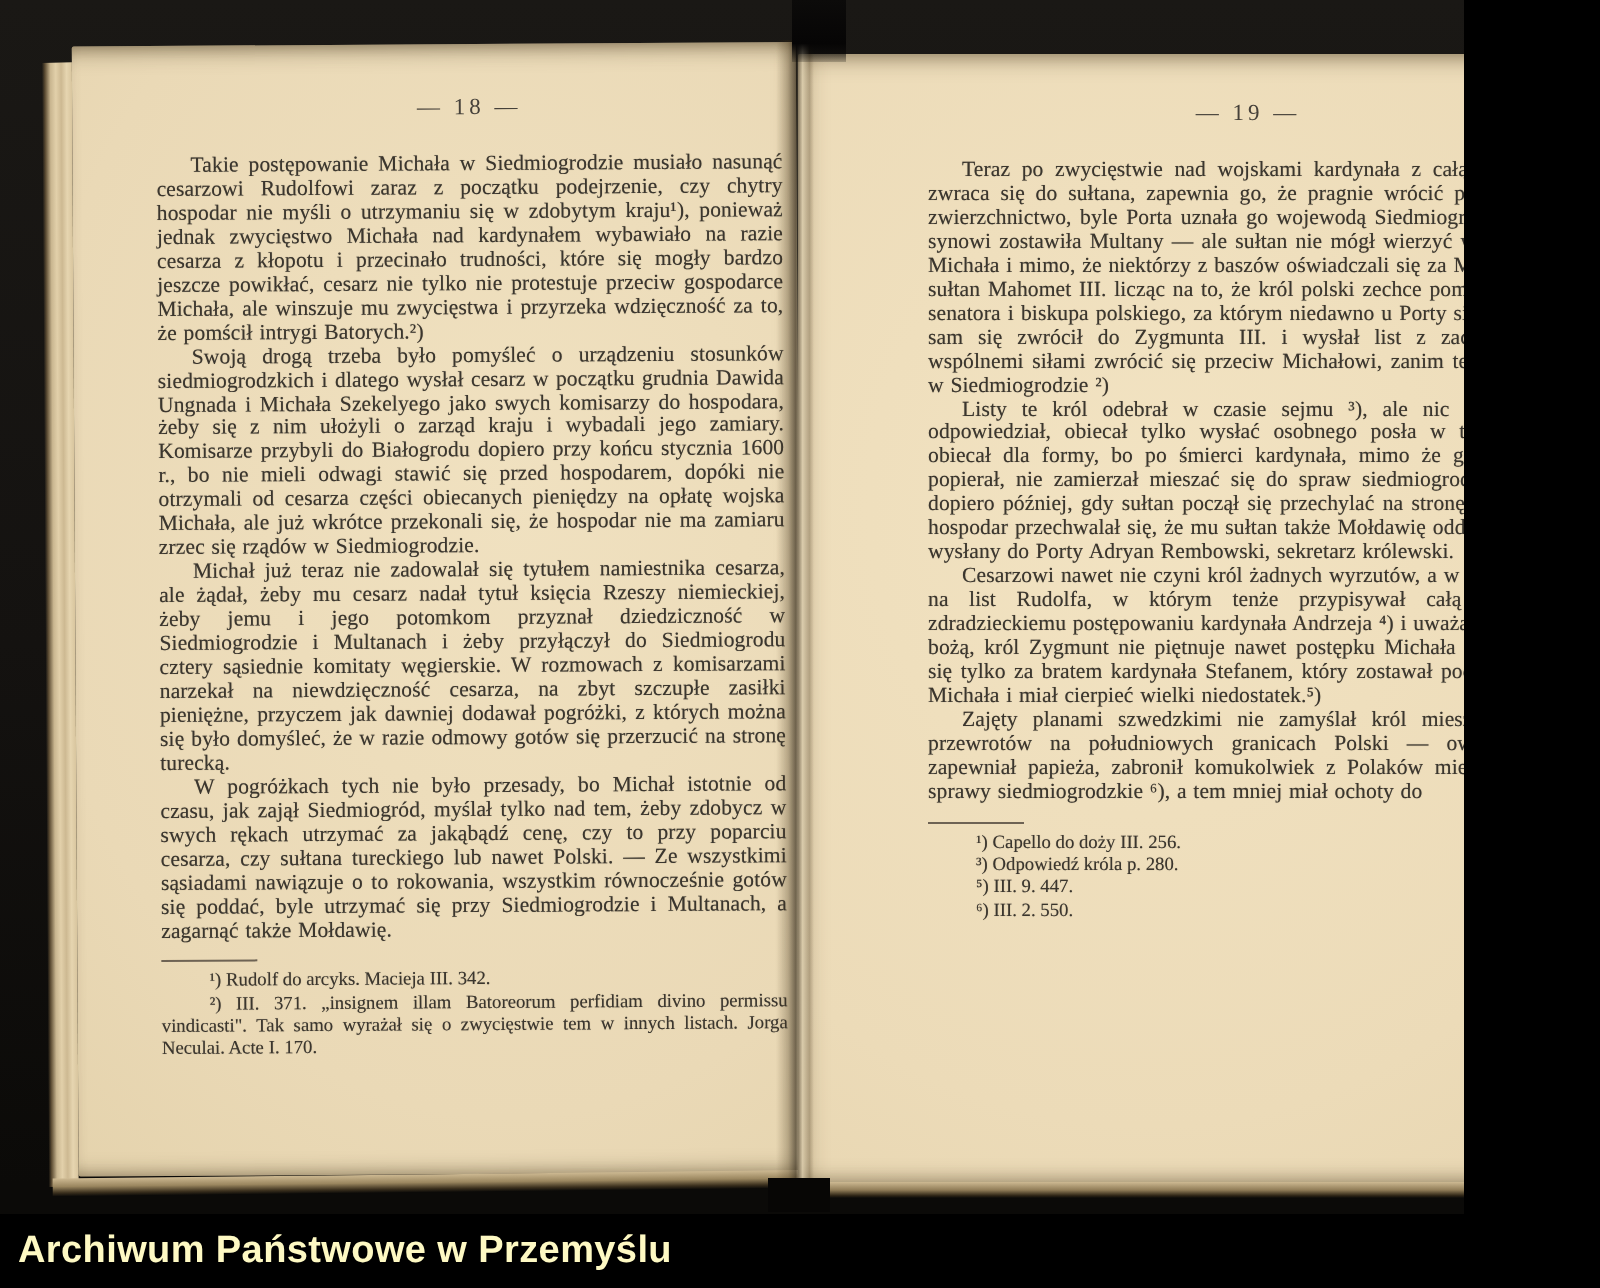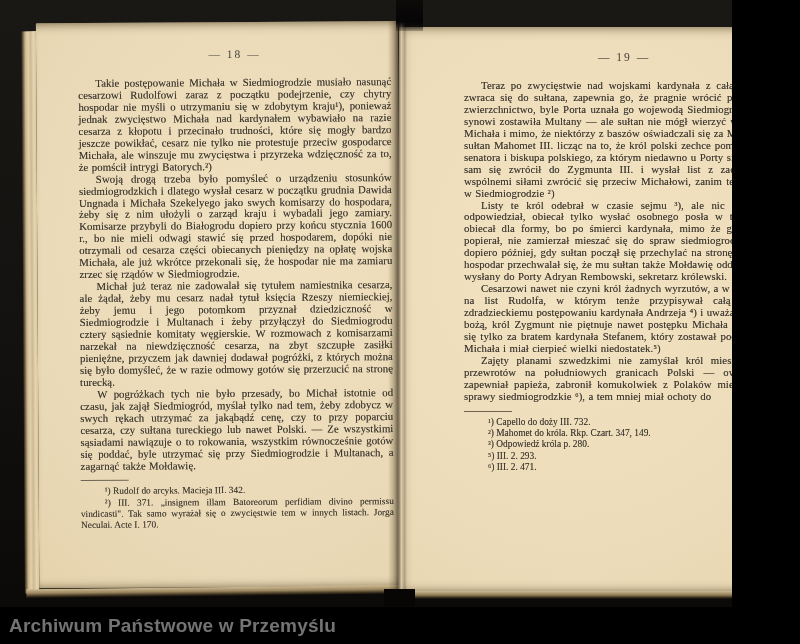--- a/index.html
+++ b/index.html
@@ -41,21 +41,21 @@
   .page-num{text-align:center;font-size:11.5px;line-height:12px;letter-spacing:2px;
     margin:0 0 17px 0;color:#46413a;}
   p.body{margin:0;font-size:10.8px;line-height:11.95px;text-align:justify;
     text-indent:17px;letter-spacing:.05px;word-spacing:.6px;
     text-shadow:0 0 .4px rgba(59,54,46,.55);}
   .fnsep{width:48px;height:0;border:0;border-top:1px solid #6e6354;margin:8px 0 5px 0;}
   p.fn{margin:0;font-size:9.4px;line-height:11.3px;text-align:justify;text-indent:24px;
     text-shadow:0 0 .4px rgba(59,54,46,.5);}
   
   .caption-bar{position:absolute;left:0;right:0;bottom:0;height:37px;background:#000;}
-  .caption-label{display:block;color:#737373;padding-left:9px;letter-spacing:.2px;
+  .caption-label{display:block;color:#fef9c3;padding-left:9px;letter-spacing:.2px;
     font:bold 19px/37px "Liberation Sans", sans-serif;}
 </style>
 </head>
 <body>
 
 <div class="scene">
   <div class="book">
 
     <div class="page page-left">
       <div class="text-col">
@@ -71,25 +71,24 @@
     </div>
 
     <div class="page page-right">
       <div class="text-col">
         <div class="page-num">— 19 —</div>
         <p class="body">Teraz po zwycięstwie nad wojskami kardynała z całą uległością zwraca się do sułtana, zapewnia go, że pragnie wrócić pod tureckie zwierzchnictwo, byle Porta uznała go wojewodą Siedmiogrodu, a jego synowi zostawiła Multany — ale sułtan nie mógł wierzyć w szczerość Michała i mimo, że niektórzy z baszów oświadczali się za Michałem, ¹) sułtan Mahomet III. licząc na to, że król polski zechce pomścić śmierć senatora i biskupa polskiego, za którym niedawno u Porty się wstawiał, sam się zwrócił do Zygmunta III. i wysłał list z zachętą, żeby wspólnemi siłami zwrócić się przeciw Michałowi, zanim ten ustali się w Siedmiogrodzie ²)</p>
         <p class="body">Listy te król odebrał w czasie sejmu ³), ale nic na nie nie odpowiedział, obiecał tylko wysłać osobnego posła w tej sprawie, obiecał dla formy, bo po śmierci kardynała, mimo że go przedtem popierał, nie zamierzał mieszać się do spraw siedmiogrodzkich — i dopiero później, gdy sułtan począł się przechylać na stronę Michała, a hospodar przechwalał się, że mu sułtan także Mołdawię oddał — został wysłany do Porty Adryan Rembowski, sekretarz królewski.</p>
         <p class="body">Cesarzowi nawet nie czyni król żadnych wyrzutów, a w odpowiedzi na list Rudolfa, w którym tenże przypisywał całą katastrofę zdradzieckiemu postępowaniu kardynała Andrzeja ⁴) i uważał ją za karę bożą, król Zygmunt nie piętnuje nawet postępku Michała — wstawia się tylko za bratem kardynała Stefanem, który zostawał pod nadzorem Michała i miał cierpieć wielki niedostatek.⁵)</p>
         <p class="body">Zajęty planami szwedzkimi nie zamyślał król mieszać się do przewrotów na południowych granicach Polski — owszem, jak zapewniał papieża, zabronił komukolwiek z Polaków mieszać się w sprawy siedmiogrodzkie ⁶), a tem mniej miał ochoty do</p>
         <div class="fnsep"></div>
-        <p class="fn">¹) Capello do doży III. 732.</p>
-        <p class="fn">²) Mahomet do króla. Rkp. Czart. 347, 149.</p>
+        <p class="fn">¹) Capello do doży III. 256.</p>
         <p class="fn">³) Odpowiedź króla p. 280.</p>
-        <p class="fn">⁵) III. 2. 293.</p>
-        <p class="fn">⁶) III. 2. 471.</p>
+        <p class="fn">⁵) III. 9. 447.</p>
+        <p class="fn">⁶) III. 2. 550.</p>
       </div>
     </div>
 
     <div class="gutter"></div>
     <div class="notch-top"></div>
     <div class="notch-bottom"></div>
   </div>
 
   <div class="caption-bar">
     <span class="caption-label">Archiwum Państwowe w Przemyślu</span>

